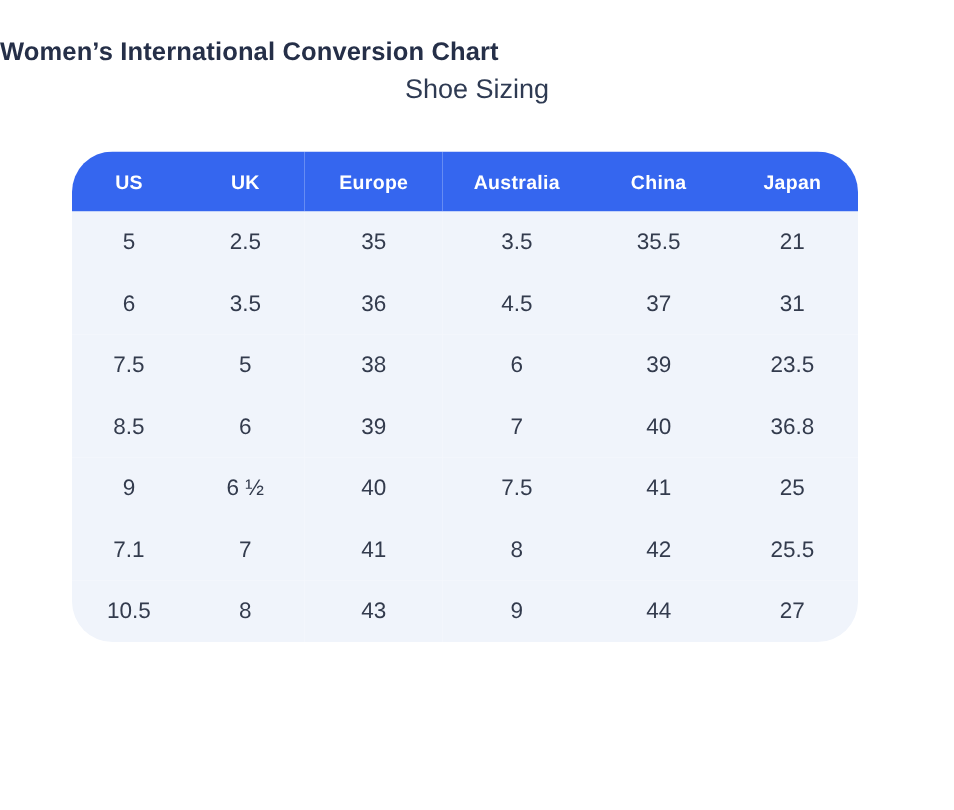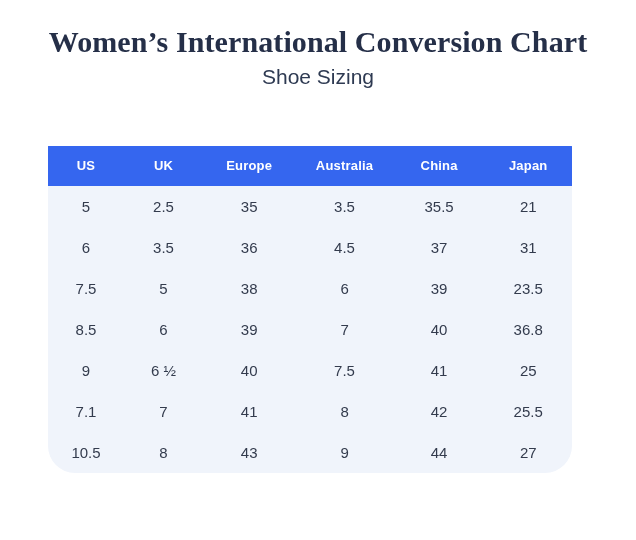--- a/index.html
+++ b/index.html
@@ -13,47 +13,44 @@
   }
   *{margin:0;padding:0;box-sizing:border-box;}
   html,body{
     width:636px;height:540px;
     background:var(--page-bg);
     font-family:"Liberation Sans","DejaVu Sans",sans-serif;
     overflow:hidden;
   }
   .page-title{
     margin-top:25px;
-    text-align:center;
-    font-size:30px;
+    font-size:17px;
     font-weight:700;
     letter-spacing:0.1px;
     color:var(--title-text);
     line-height:1.15;
-    font-family:Liberation Serif, serif;
   }
   .page-subtitle{
     margin-top:4px;
     text-align:center;
-    font-size:21px;
+    font-size:18px;
     font-weight:400;
     color:var(--subtitle-text);
     line-height:1.2;
   }
   .table-card{
     margin:31px 0 0 48px;
     width:524px;
     border-radius:27px;
     overflow:hidden;
   }
   table.size-table{
     width:100%;
     border-collapse:collapse;
     table-layout:fixed;
-    margin-top:26px;
   }
   table.size-table thead th{
     background:var(--header-bg);
     color:var(--header-text);
     font-size:13px;
     font-weight:700;
     height:40px;
     text-align:center;
     vertical-align:middle;
     letter-spacing:0.2px;

